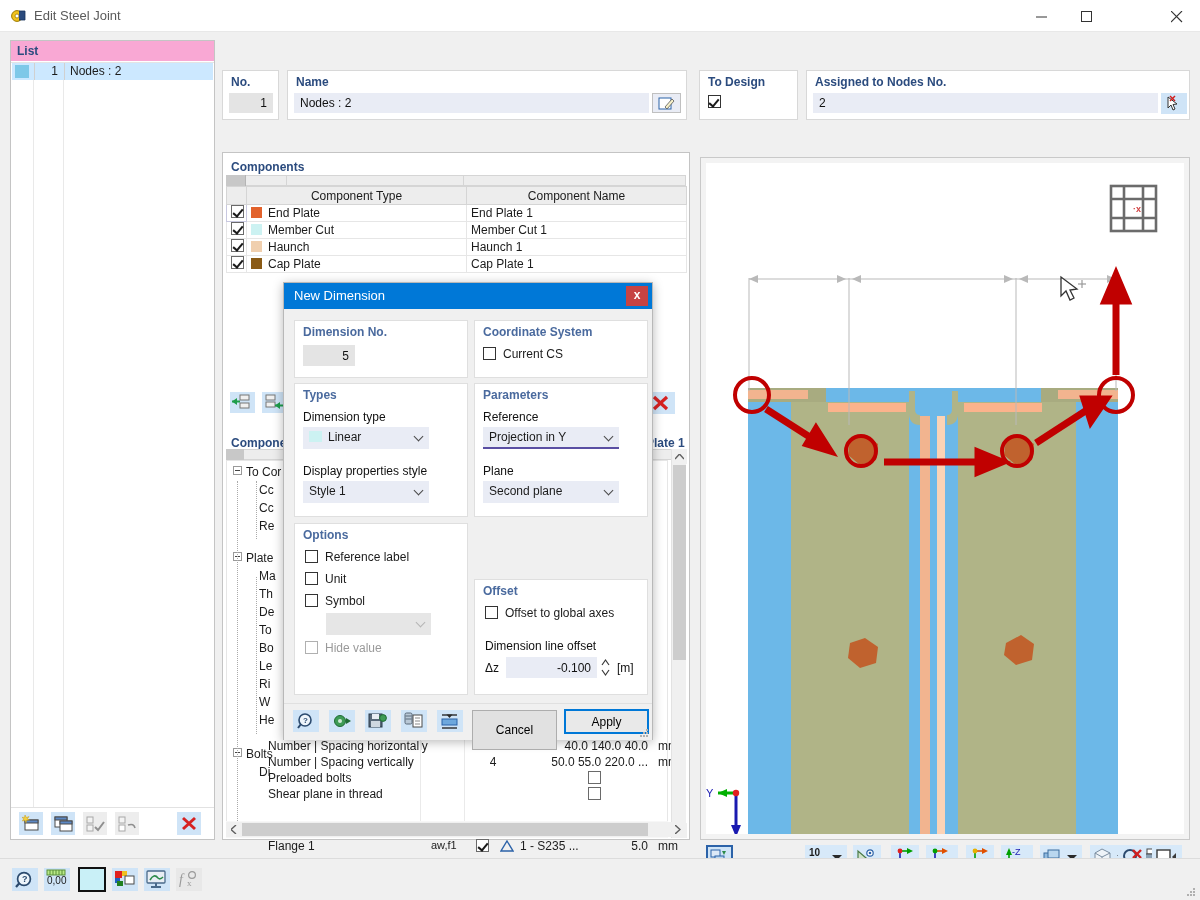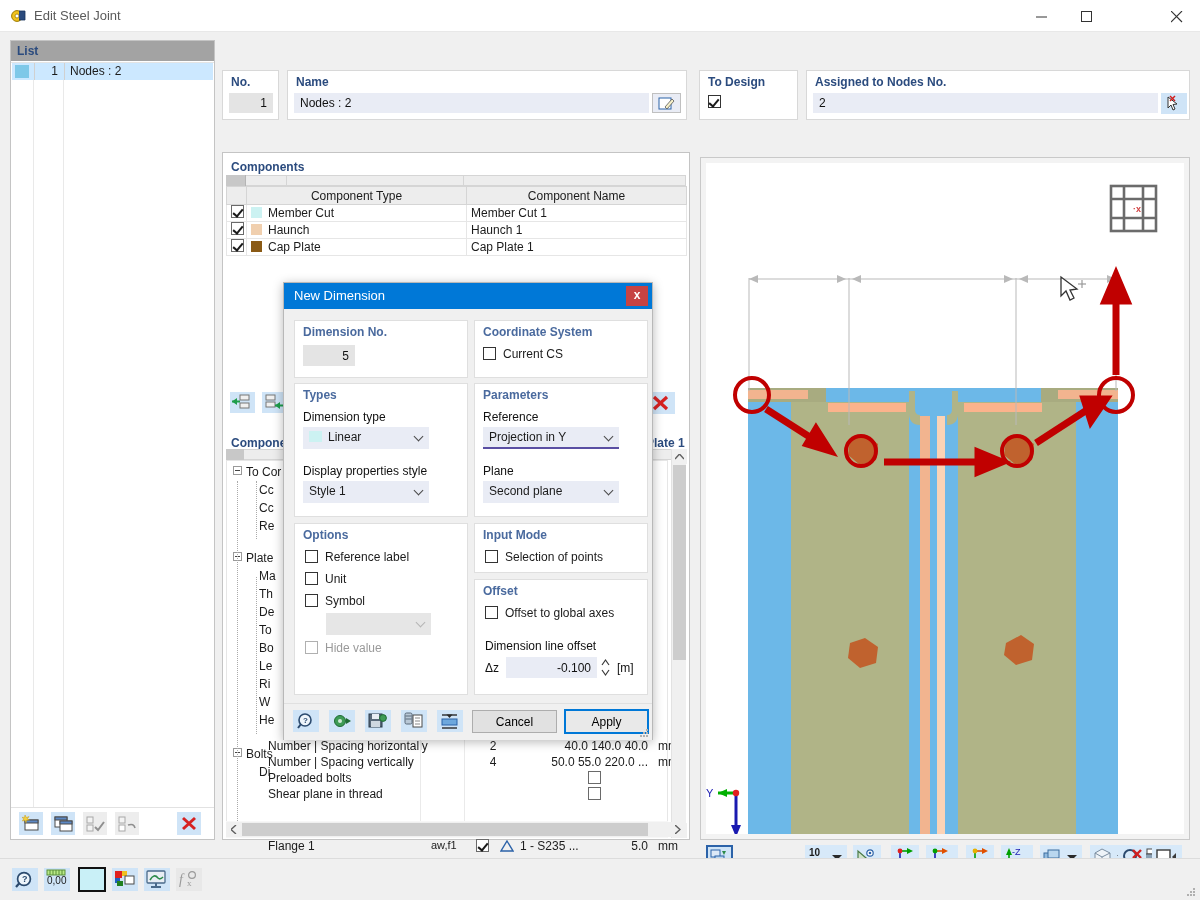--- a/index.html
+++ b/index.html
@@ -21,21 +21,21 @@
   .win-btn svg { position:absolute; left:16px; top:11px; }
   .win-min { right:135px; }
   .win-max { right:90px; }
   .win-close2 { right:0px; }
 
   
   .content { position:absolute; left:0; top:32px; width:1200px; height:836px; background:#f0f0f0; }
 
   
   .list-panel { position:absolute; left:10px; top:8px; width:205px; height:800px; background:#ffffff; border:1px solid #c4c4c4; }
-  .list-header { height:20px; padding:3px 0 0 6px; font-weight:bold; color:#2b4b7e; font-size:12px; background:#a3a3a3; }
+  .list-header { height:20px; padding:3px 0 0 6px; font-weight:bold; color:#2b4b7e; font-size:12px; background:#f9a8d4; }
   .list-colsep { position:absolute; left:0; top:21px; width:203px; height:1px; background:#e4e4e4; }
   .list-row { position:absolute; left:1px; top:22px; width:201px; height:17px; background:#cce8ff; }
   .list-swatch { position:absolute; left:3px; top:2px; width:14px; height:13px; background:#7ec8e8; }
   .list-vline1 { position:absolute; left:22px; top:0px; width:1px; height:17px; background:#d0d0d0; }
   .list-num { position:absolute; left:26px; top:1px; width:20px; text-align:right; font-size:12px; }
   .list-vline2 { position:absolute; left:52px; top:0px; width:1px; height:17px; background:#d0d0d0; }
   .list-name { position:absolute; left:58px; top:1px; font-size:12px; }
   .list-gridv1 { position:absolute; left:22px; top:39px; width:1px; height:745px; background:#e9e9e9; }
   .list-gridv2 { position:absolute; left:52px; top:39px; width:1px; height:745px; background:#e9e9e9; }
 
@@ -109,21 +109,21 @@
   .sel { position:absolute; height:22px; background:#e9ecf5; font-size:12px; padding:3px 6px; }
   .sel .chev { position:absolute; right:7px; top:6px; width:7px; height:7px; border:solid #4a4a4a;
                border-width:0 1.4px 1.4px 0; transform:rotate(45deg); }
   .sel.underline { border-bottom:2px solid #5a4fa3; }
   .sel.dis { background:#e6e6e6; }
   .sel.dis .chev { border-color:#b5b5b5; }
   .mchk { position:absolute; }
   .mchk .chkbox { vertical-align:-2px; margin-right:7px; }
   .mchk span.lbl { font-size:12px; }
   .mchk.dis span.lbl { color:#9a9a9a; }
-  .mbtn { position:absolute; font-size:12px; height:23px; font-family:"Liberation Sans", sans-serif; cursor:default; }
+  .mbtn { position:absolute; font-size:12px; height:40px; font-family:"Liberation Sans", sans-serif; cursor:default; }
   .mbtn.cancel { background:#e1e1e1; border:1px solid #adadad; }
   .mbtn.apply  { background:#e9e9e9; border:2px solid #0078d7; }
 
   .spin { position:absolute; width:9px; height:18px; }
   .grip { position:absolute; right:3px; bottom:2px; width:10px; height:10px; }
   .grip i { position:absolute; width:2px; height:2px; background:#b0b0b0; }
 </style>
 </head>
 <body>
 
@@ -264,20 +264,25 @@
             <col style="width:220px">
           </colgroup>
         <thead>
           <tr>
             <th></th>
             <th>Component Type</th>
             <th>Component Name</th>
           </tr>
         </thead>
         <tbody>
+          <tr>
+            <td style="text-align:center; background:#fff; border-color:#c8c8e0"><span class="cellchk checked"></span></td>
+            <td><span class="swatch" style="background:#e2622c"></span><span>End Plate</span></td>
+            <td><span>End Plate 1</span></td>
+          </tr>
           <tr>
             <td style="text-align:center"><span class="cellchk checked"></span></td>
             <td><span class="swatch" style="background:#ccf2f2"></span><span>Member Cut</span></td>
             <td><span>Member Cut 1</span></td>
           </tr>
           <tr>
             <td style="text-align:center"><span class="cellchk checked"></span></td>
             <td><span class="swatch" style="background:#f0cfae"></span><span>Haunch</span></td>
             <td><span>Haunch 1</span></td>
           </tr>
@@ -689,26 +694,20 @@
         </div>
         <div class="sel dis" style="left:31px; top:89px; width:105px;">
           <span></span>
           <span class="chev"></span>
         </div>
         <div class="mchk dis" style="left:10px; top:117px;">
           <span class="chkbox dis"></span><span class="lbl">Hide value</span>
         </div>
       </div>
 
-      <div class="gbox" style="left:190px; top:240px; width:174px; height:50px;">
-        <span class="glabel">Input Mode</span>
-        <div class="mchk" style="left:10px; top:26px;">
-          <span class="chkbox"></span><span class="lbl">Selection of points</span>
-        </div>
-      </div>
 
       <div class="gbox" style="left:190px; top:296px; width:174px; height:116px;">
         <span class="glabel">Offset</span>
         <div class="mchk" style="left:10px; top:26px;">
           <span class="chkbox"></span><span class="lbl">Offset to global axes</span>
         </div>
         <span class="flabel" style="left:10px; top:59px;">Dimension line offset</span>
         <span class="flabel" style="left:10px; top:81px;">Δz</span>
         <input class="field" style="left: 31px; top: 77px; width: 91px; text-align: right; height: 21px;" value="-0.100">
         <span class="spin" style="left:126px; top:78px;">

